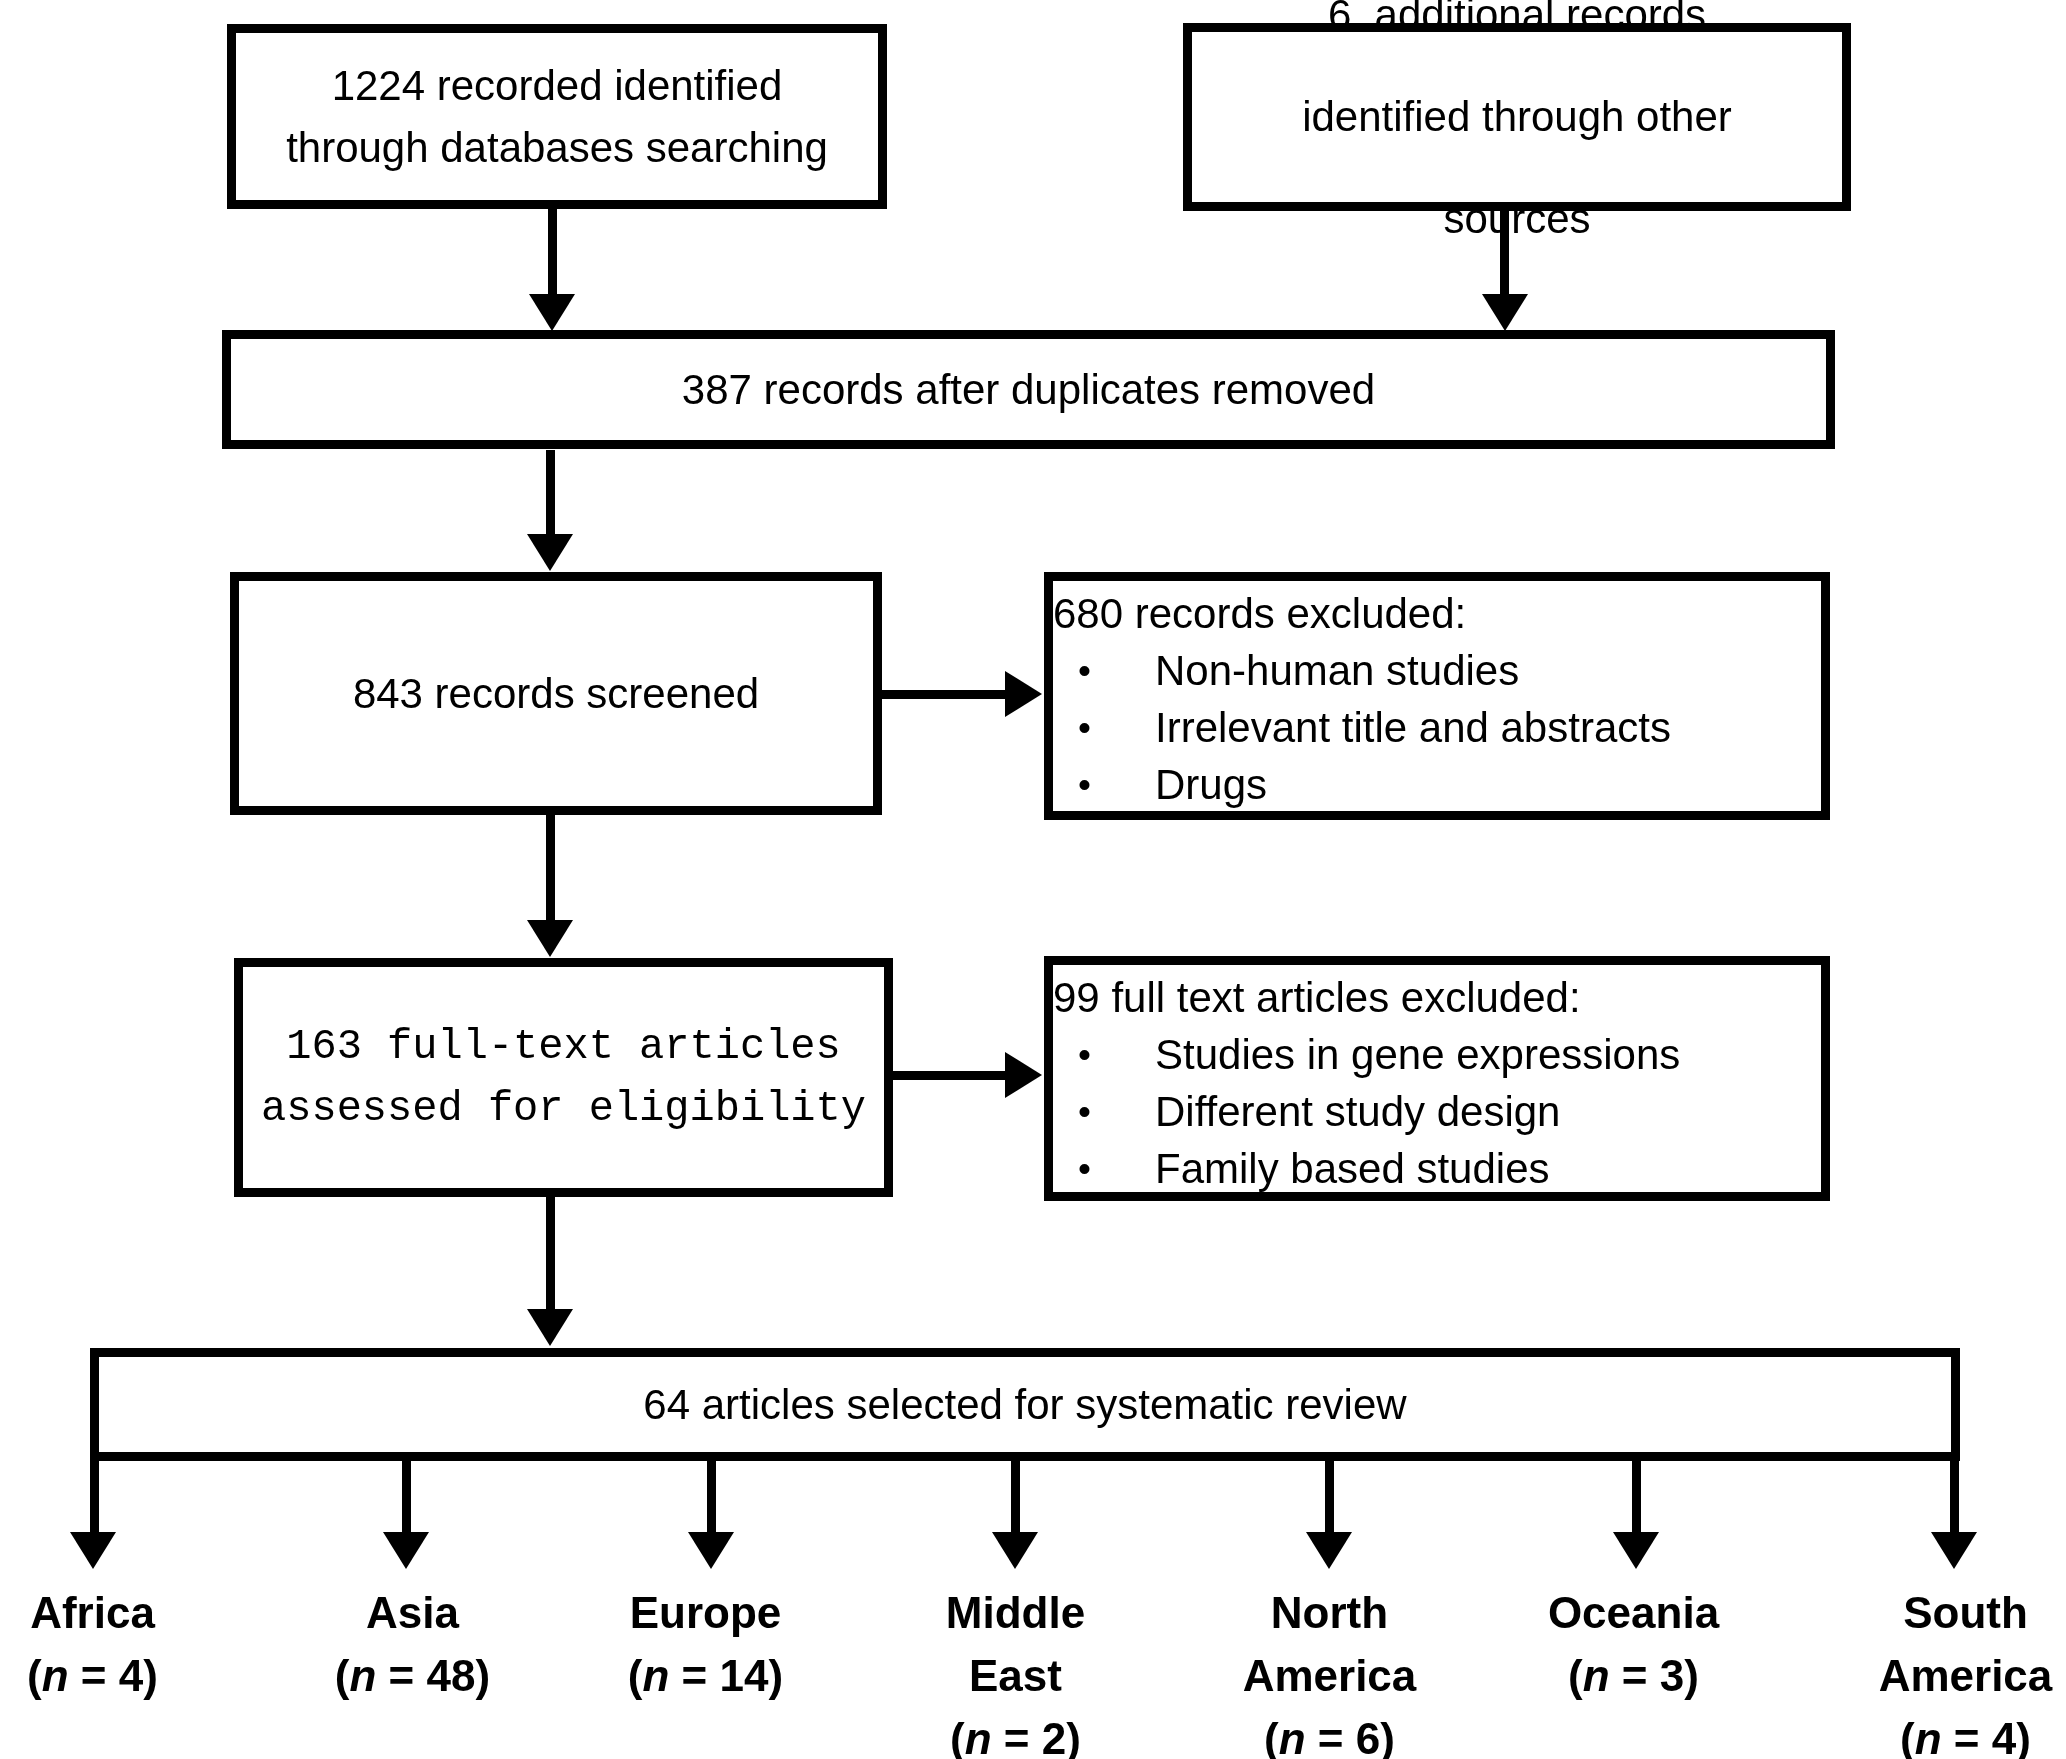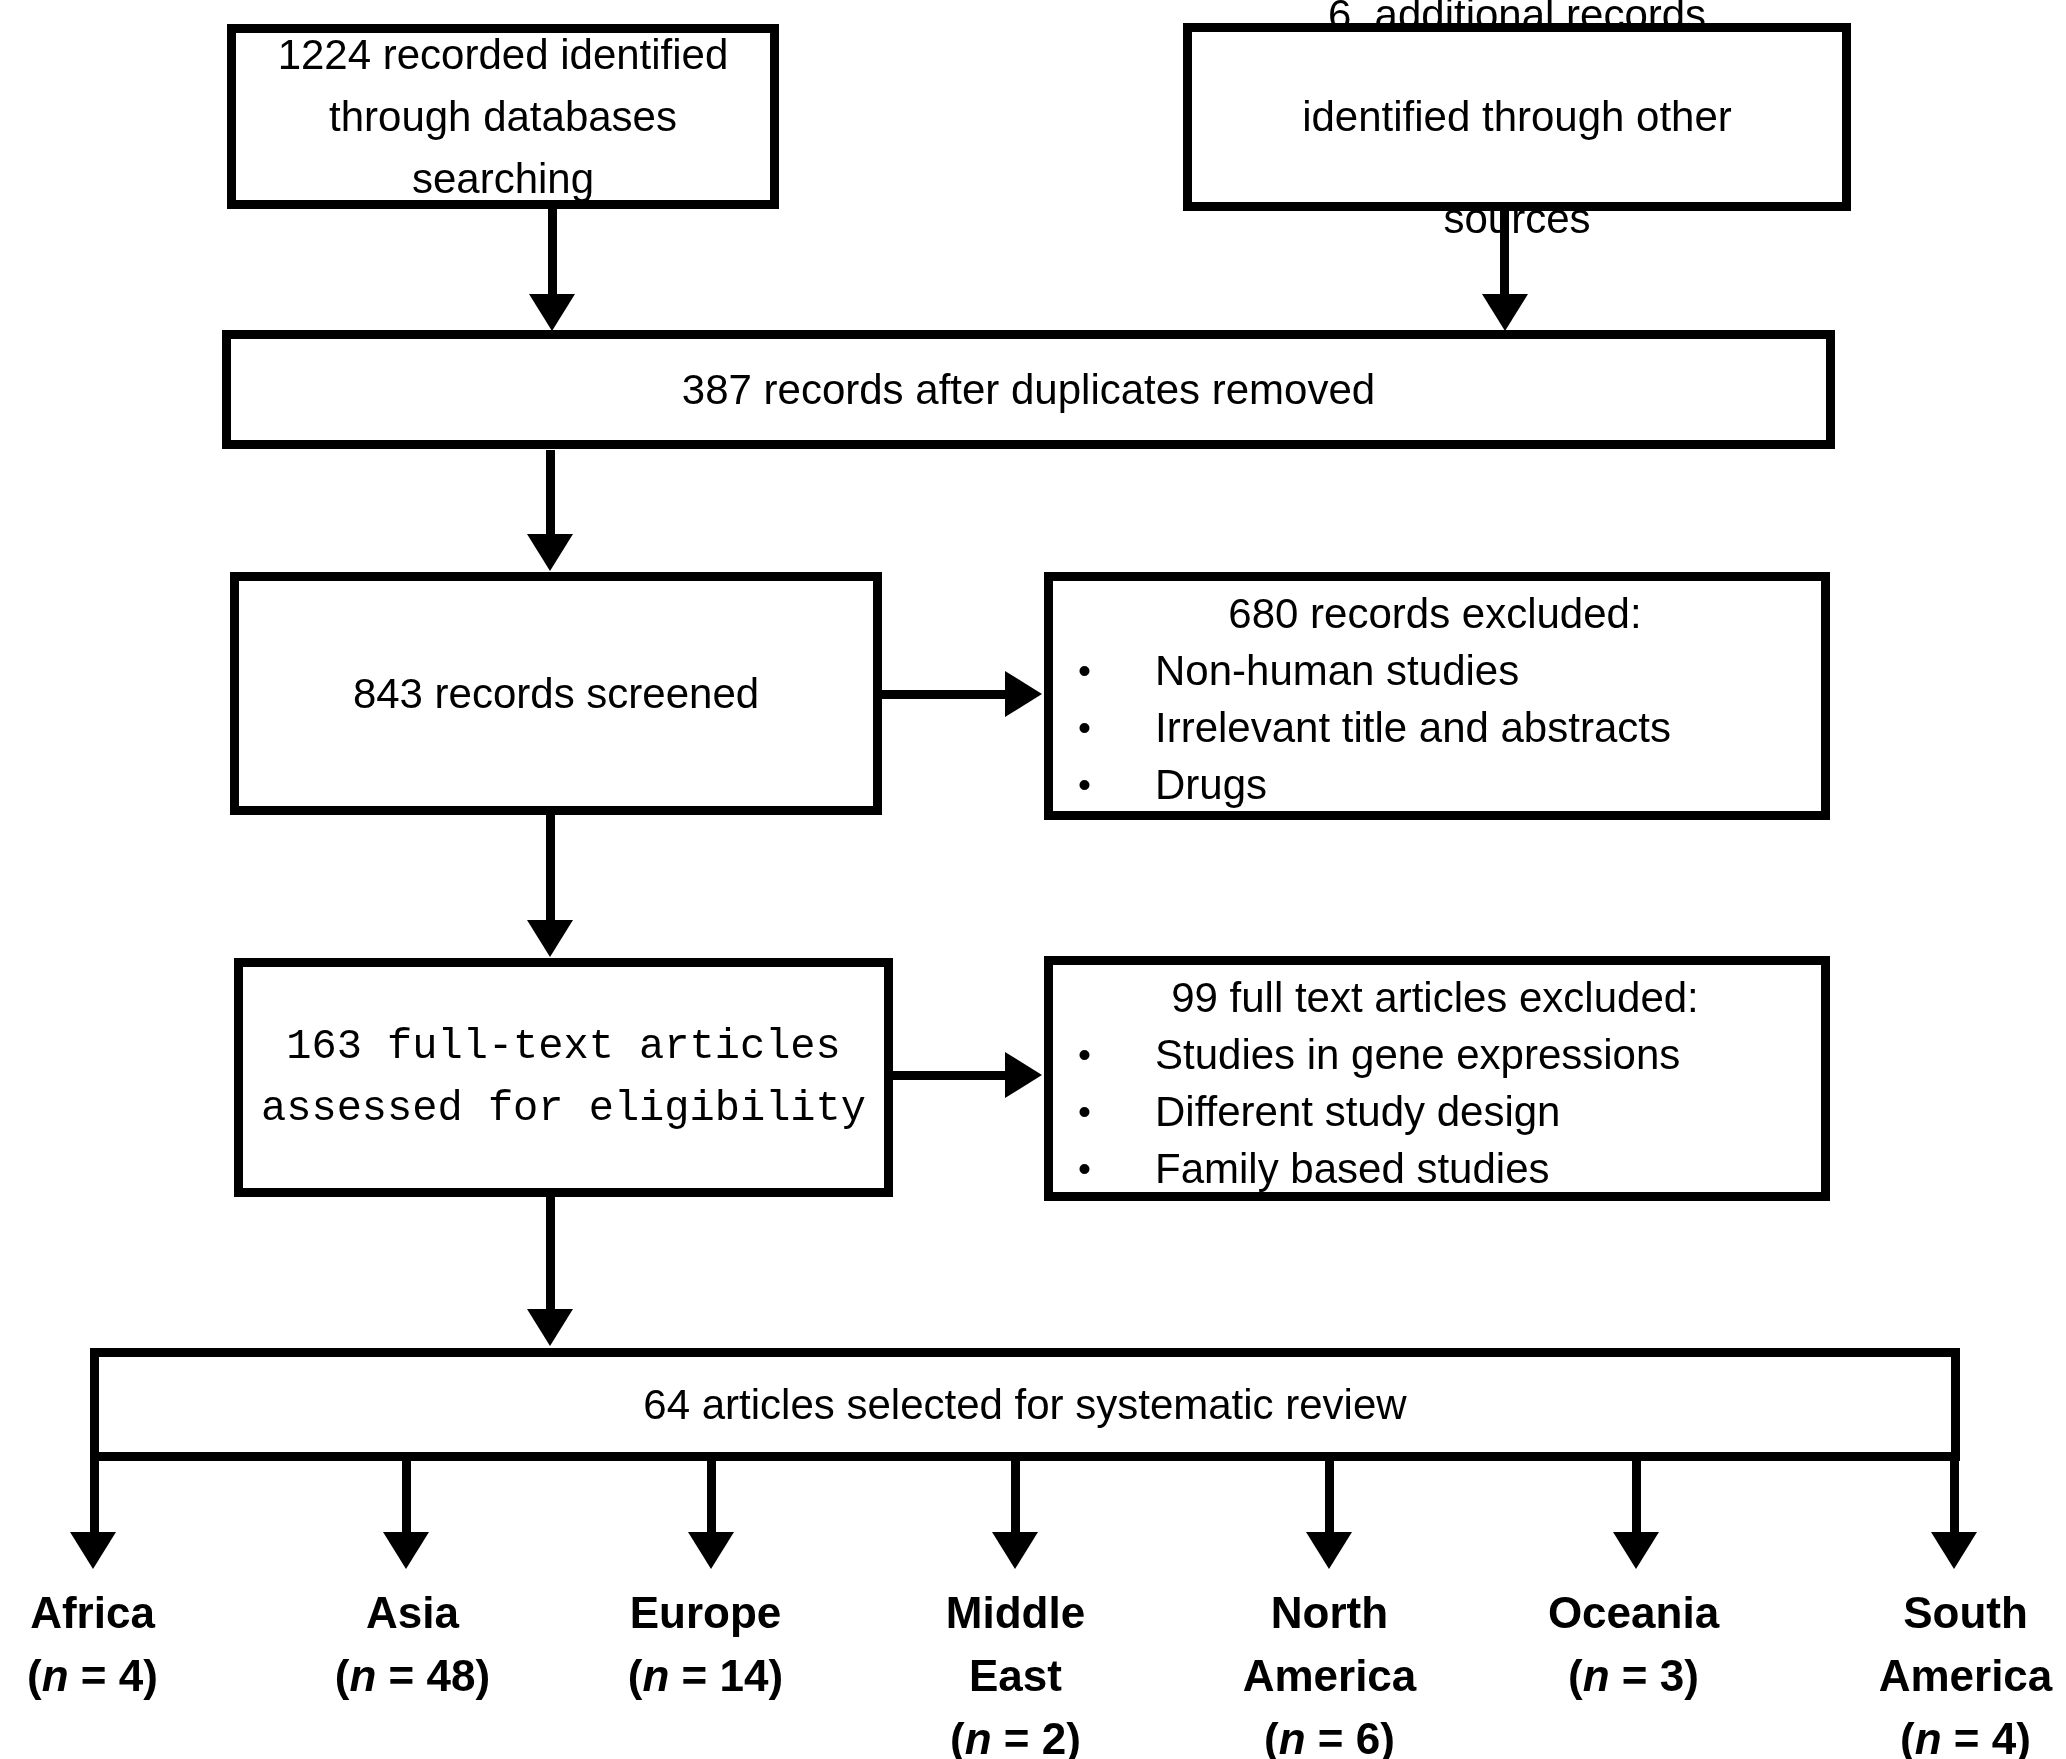--- a/index.html
+++ b/index.html
@@ -30,24 +30,23 @@
     line-height: 62px;
   }
   .box .line { white-space: pre-wrap; }
   .excl {
     justify-content: flex-start;
     align-items: stretch;
     text-align: left;
     padding: 3.6px 12px 0 0;
   }
   .excl-title {
-    text-align: center;
+    text-align: left;
     line-height: 57px;
     white-space: pre-wrap;
-    margin-left: 8px;
   }
   .bullet-row {
     display: flex;
     align-items: flex-start;
     line-height: 57px;
   }
   .bullet-marker {
     flex: 0 0 102px;
     box-sizing: border-box;
     padding-left: 25px;
@@ -78,21 +77,21 @@
     font-size: 44px;
     line-height: 63px;
   }
   .region i { font-style: italic; }
 </style>
 </head>
 <body>
 
 <div id="canvas">
 
-  <div class="box" style="left:227px; top:24px; width:552px; height:185px;justify-content:center;">
+  <div class="box" style="left:227px; top:24px; width:660px; height:185px;justify-content:center;">
     <div class="line">1224 recorded identified</div>
     <div class="line">through databases searching</div>
   </div>
 
   <div class="box" style="left:1183px; top:23px; width:668px; height:188px;gap:40px;">
     <div class="line">6  additional records</div>
     <div class="line">identified through other</div>
     <div class="line">sources</div>
   </div>
 

